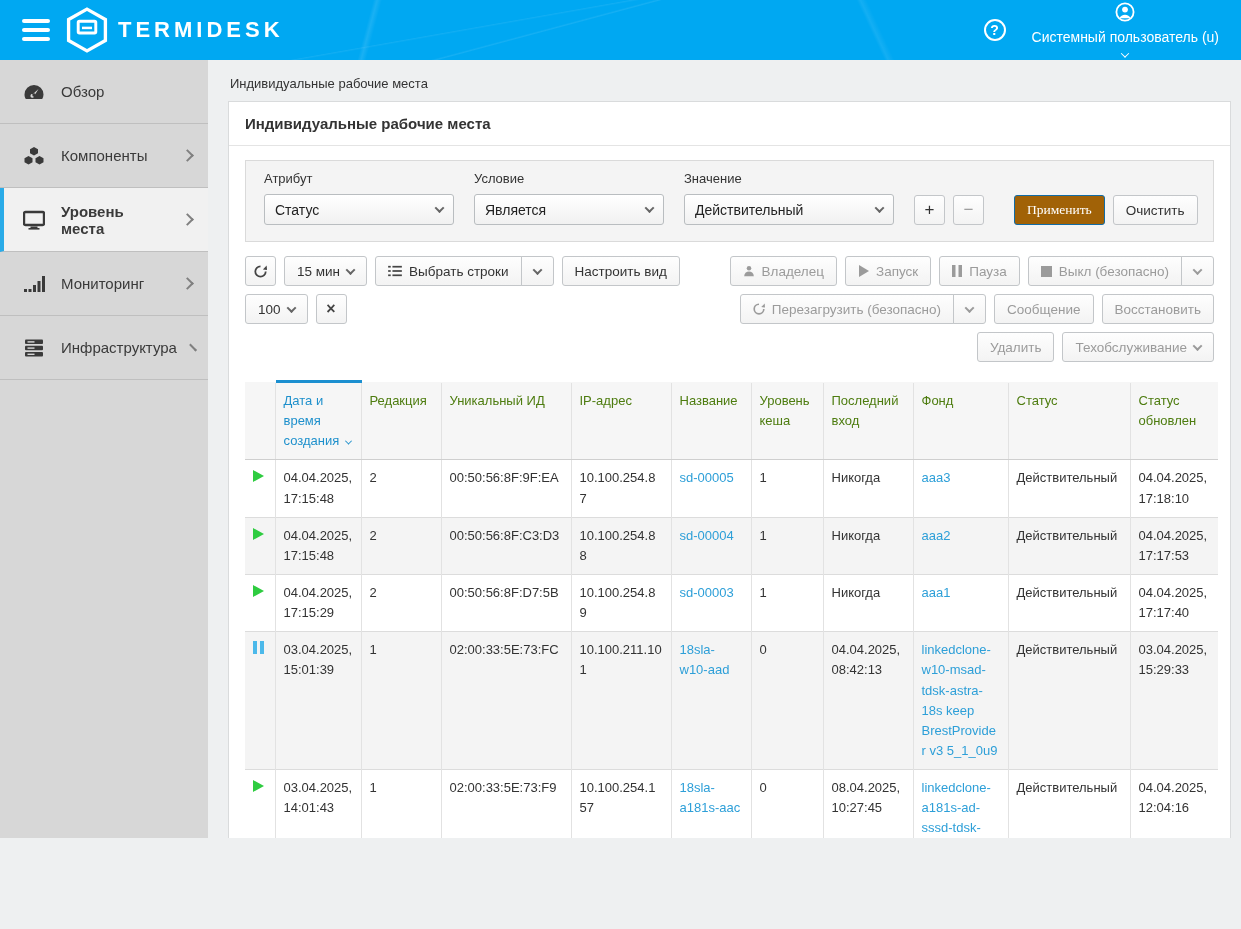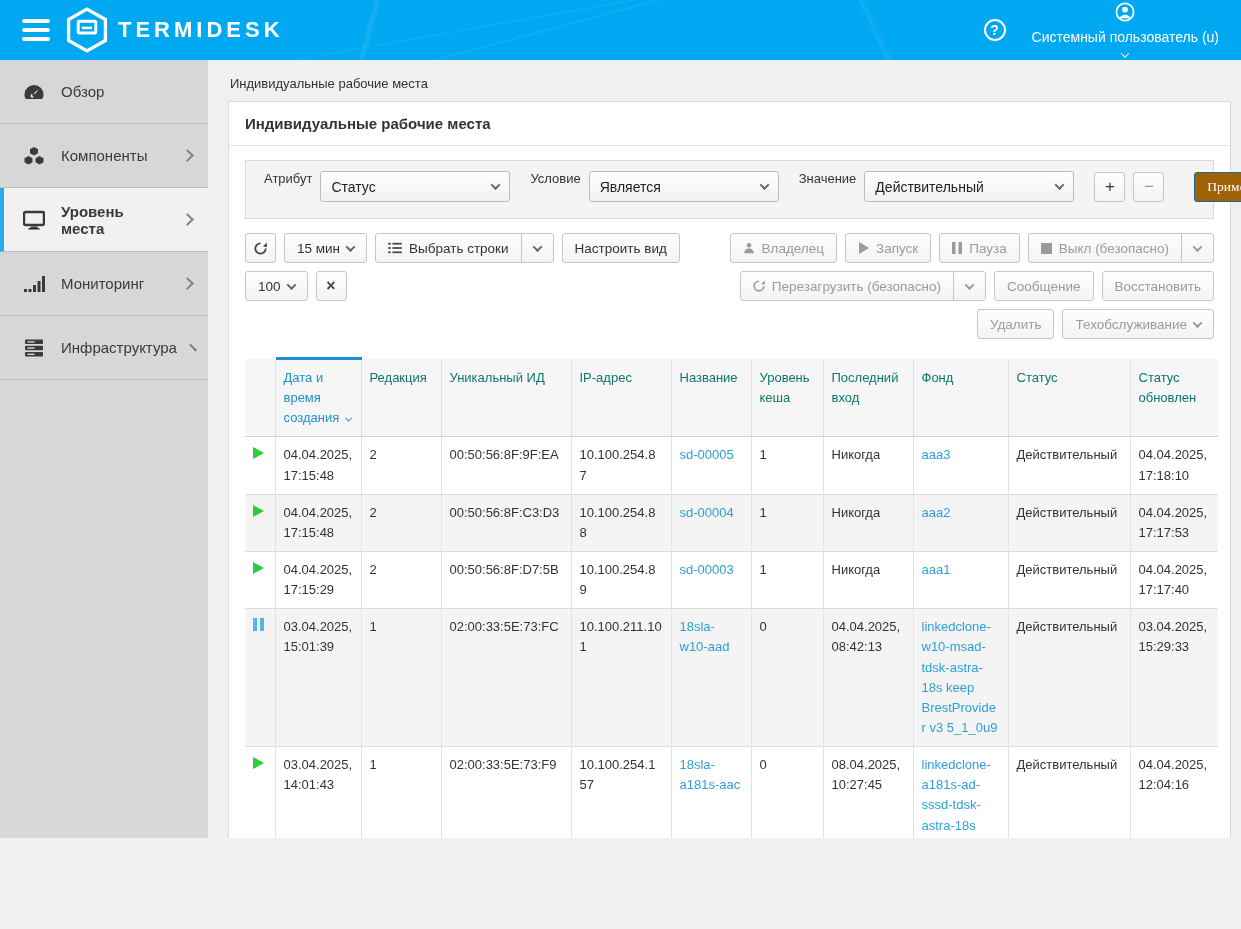--- a/index.html
+++ b/index.html
@@ -44,21 +44,21 @@
   .chev.down{ transform:rotate(45deg) translate(-1px,-1px); }
   .side-chev{ color:#808080; width:9px; height:9px; }
   
   .main{ flex:1; padding:0 10px 0 20px; overflow:hidden; }
   .breadcrumb{ padding:16px 2px 10px; font-size:13px; color:#333; }
   .card{ background:#fff; border:1px solid #d9dbdc; }
   .card-header{ padding:13px 16px; font-size:15px; font-weight:bold; border-bottom:1px solid #e4e4e4; }
   .card-body{ padding:14px 16px 16px; }
   
   .filter-panel{ background:#f4f4f4; border:1px solid #dadada; padding:10px 18px 16px; display:flex; gap:20px; }
-  .f-field{ display:flex; gap:8px; }
+  .f-field{ display:flex; flex-direction:column; gap:8px; }
   .f-label{ font-size:13px; color:#333; }
   .selectbox{
     height:31px; border:1px solid #b9bdc0; border-radius:3px; background:linear-gradient(#fff,#f1f1f1);
     display:flex; align-items:center; padding:0 10px; gap:8px; cursor:pointer; font-size:14px; color:#222;
   }
   .selectbox .val{ flex:1; }
   .selectbox .chev{ color:#666; }
   .w190{ width:190px; } .w210{ width:210px; }
   .f-actions{ display:flex; align-items:flex-end; gap:8px; padding-bottom:0; }
   .btn{
@@ -79,21 +79,21 @@
   .tb-right{ margin-left:auto; display:flex; flex-direction:column; gap:8px; align-items:flex-end; }
   .minus-label{ color:#9b9b9b; }
   
   table{ border-collapse:collapse; table-layout:fixed; width:973px; margin-top:18px; }
   col.c-icon{width:30px;} col.c-date{width:86px;} col.c-rev{width:80px;} col.c-uid{width:130px;}
   col.c-ip{width:100px;} col.c-name{width:80px;} col.c-cache{width:72px;} col.c-login{width:90px;}
   col.c-pool{width:95px;} col.c-status{width:122px;} col.c-upd{width:88px;}
   th,td{ border-right:1px solid #e2e2e2; padding:8px 8px; text-align:left; vertical-align:top;
     font-weight:normal; line-height:1.55; word-wrap:break-word; }
   th:last-child, td:last-child{ border-right:none; }
-  thead th{ background:#f6f6f6; color:#0f766e; border-bottom:1px solid #cfcfcf; border-top:3px solid transparent; height:72px; }
+  thead th{ background:#f6f6f6; color:#4d7c0f; border-bottom:1px solid #cfcfcf; border-top:3px solid transparent; height:72px; }
   thead th.sorted{ color:#1e90cc; border-top:3px solid #1b8fd0; }
   thead th.sorted .chev{ width:5px; height:5px; border-width:1.5px; color:#1e90cc; margin-left:3px; }
   tbody tr{ border-bottom:1px solid #dcdcdc; }
   tbody tr:nth-child(even){ background:#f4f4f4; }
   a.cell-link{ color:#2d9fd8; text-decoration:none; cursor:pointer; }
   .icon-running{ display:inline-block; width:0; height:0; border-left:11px solid #2ecc40; border-top:6px solid transparent; border-bottom:6px solid transparent; }
   .icon-paused{ display:inline-flex; gap:3px; }
   .icon-paused i{ width:4px; height:13px; background:#4cb9ea; display:block; }
   
   .ic{ display:inline-flex; align-items:center; }

